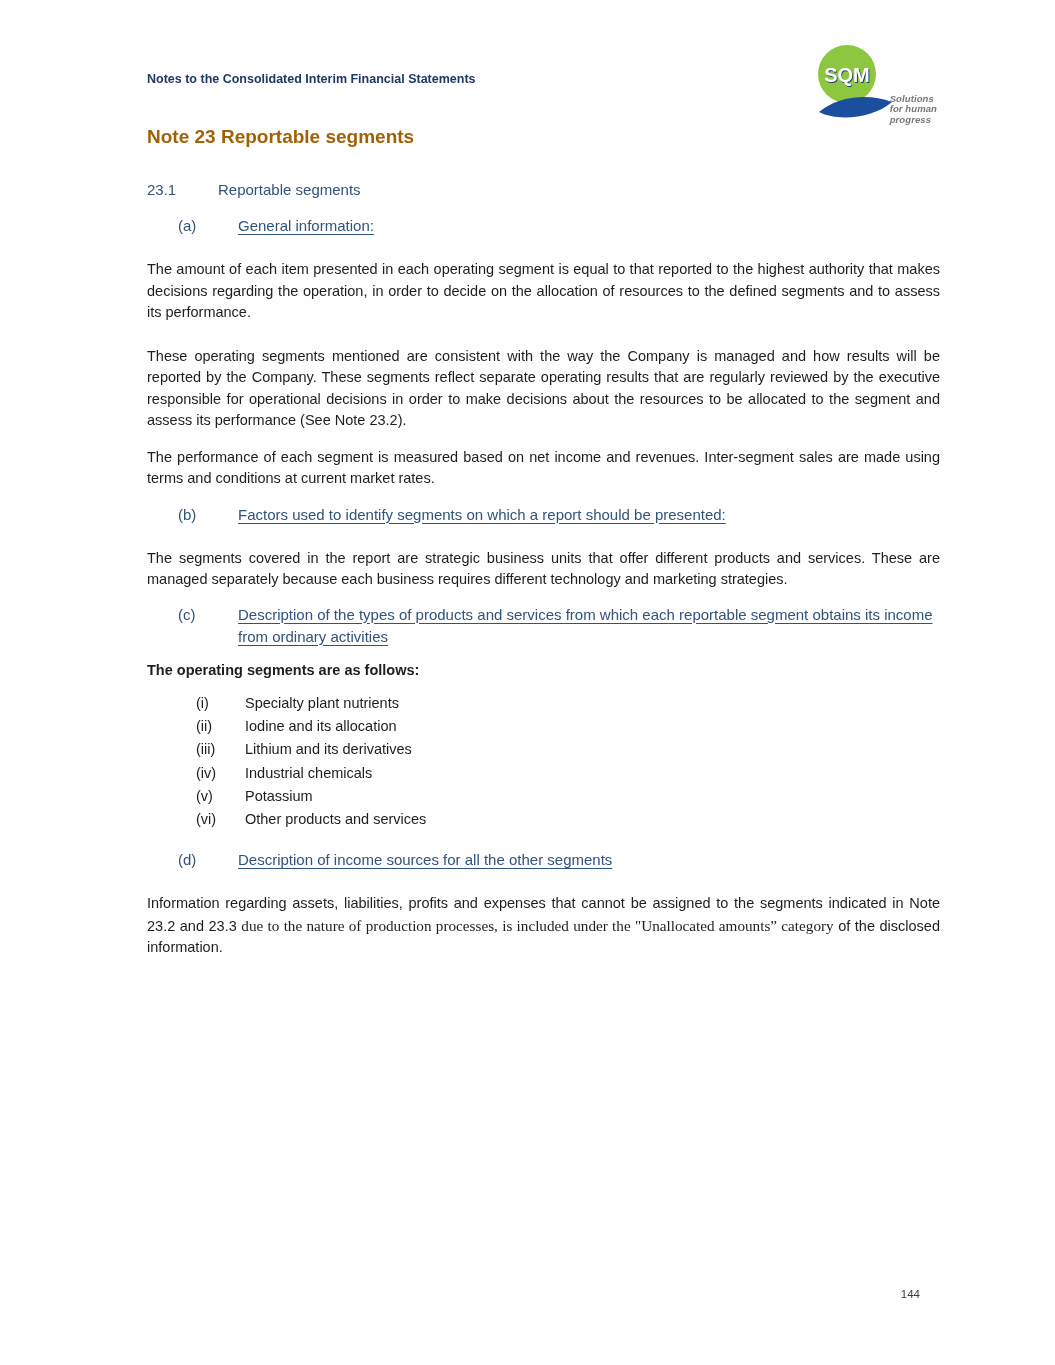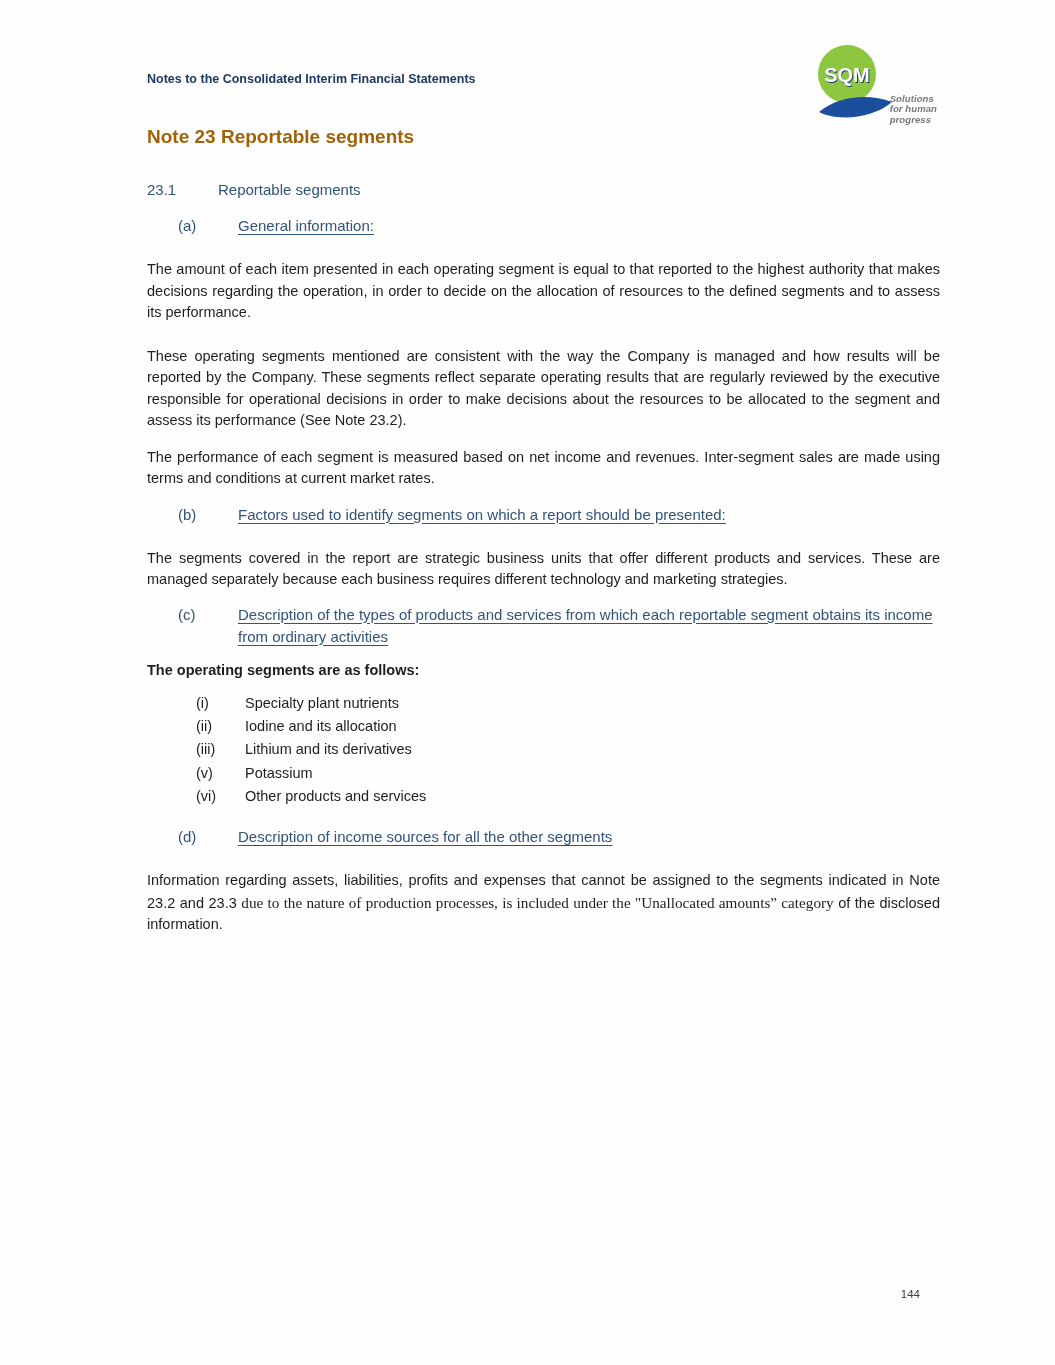--- a/index.html
+++ b/index.html
@@ -105,20 +105,24 @@
     </div>
     <div class="li">
       <span class="li-label">(ii)</span>
       <span>Iodine and its allocation</span>
     </div>
     <div class="li">
       <span class="li-label">(iii)</span>
       <span>Lithium and its derivatives</span>
     </div>
     <div class="li">
+      <span class="li-label">(iv)</span>
+      <span>Industrial chemicals</span>
+    </div>
+    <div class="li">
       <span class="li-label">(v)</span>
       <span>Potassium</span>
     </div>
     <div class="li">
       <span class="li-label">(vi)</span>
       <span>Other products and services</span>
     </div>
   </div>
 
   <div class="subhead mt-d">

